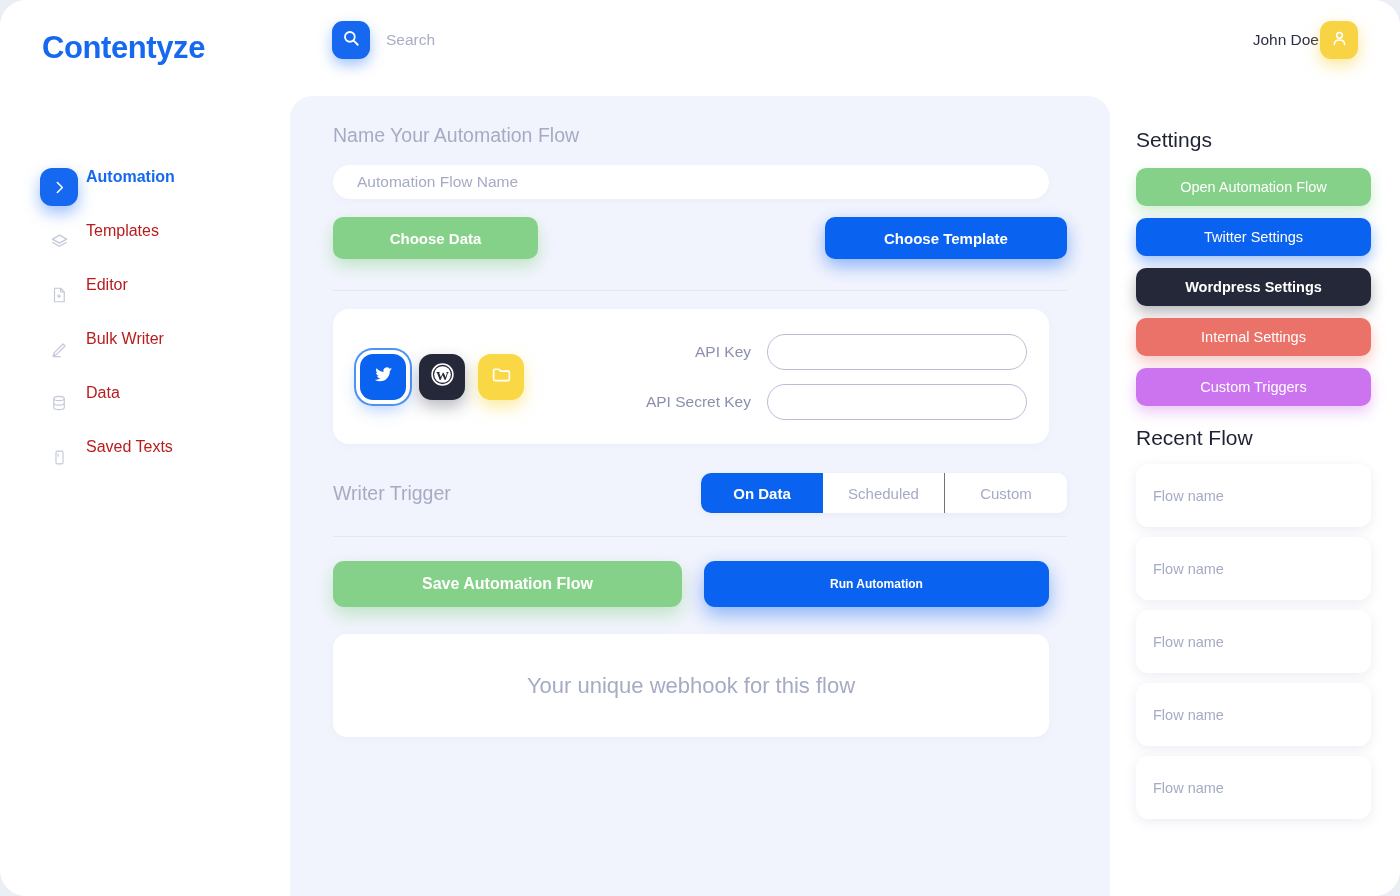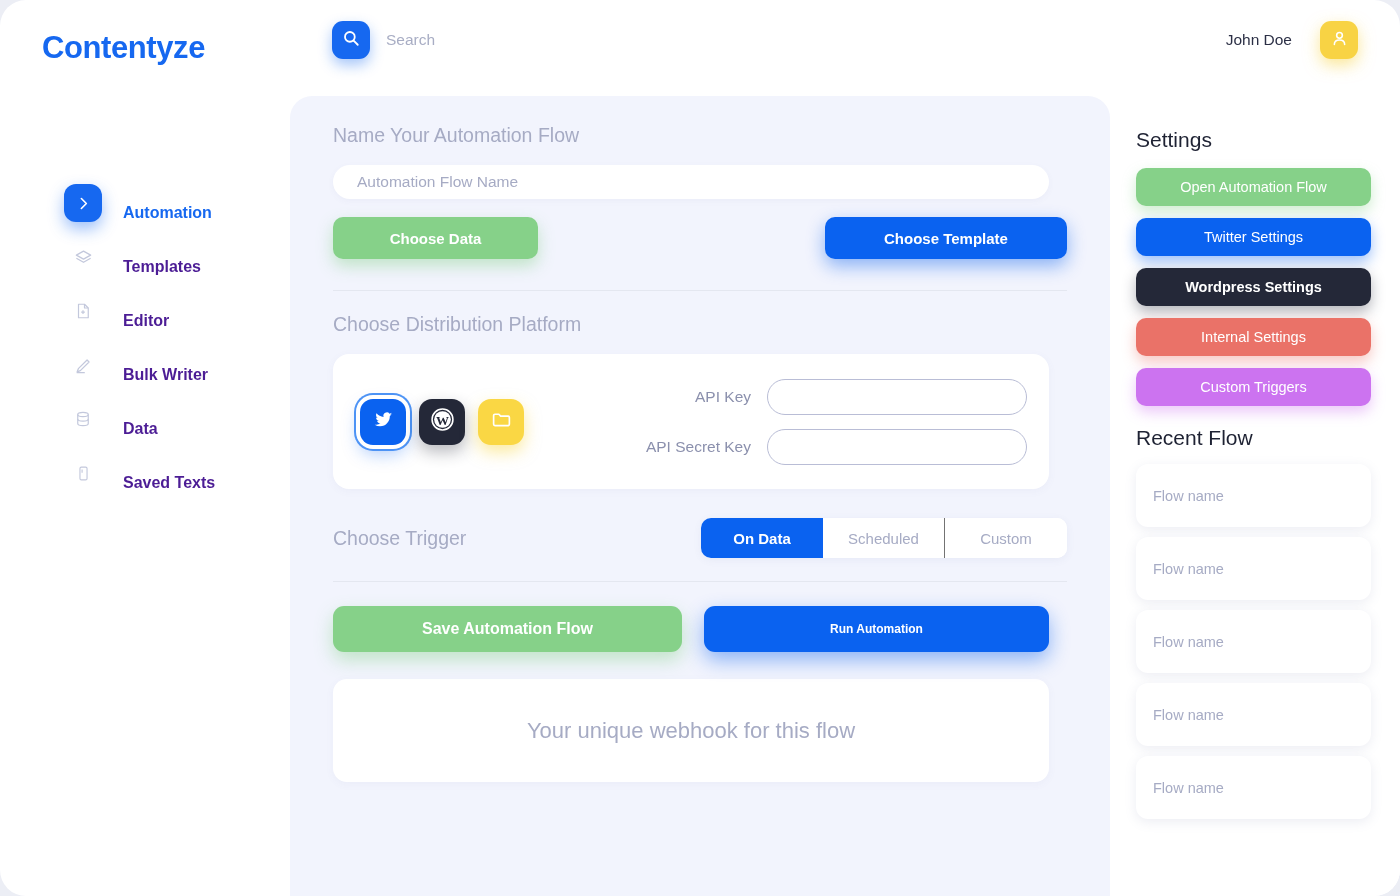--- a/index.html
+++ b/index.html
@@ -62,21 +62,21 @@
     font-size: 15.5px;
     color: #a8adc4;
   }
 
   .user-wrap {
     position: absolute;
     right: 42px;
     top: 21px;
     display: flex;
     align-items: center;
-    gap: 28px;
+    gap: 1px;
   }
 
   .user-name {
     font-size: 15.5px;
     color: #2b2f45;
   }
 
   .avatar {
     width: 38px; height: 38px;
     border-radius: 11px;
@@ -91,45 +91,44 @@
   .leftnav {
     position: absolute;
     left: 0; top: 90px;
     width: 290px;
     height: 806px;
     padding-top: 78px;
   }
 
   .nav-item {
     display: flex;
-    align-items: flex-end;
+    align-items: flex-start;
     height: 54px;
-    padding-left: 64px;
-    gap: 21px;
+    padding-left: 40px;
+    gap: 8px;
     margin-bottom: 0px;
   }
 
   .nav-ico {
     width: 38px; height: 38px;
     display: flex;
     align-items: center;
     justify-content: center;
     flex: none;
   }
 
   .nav-item.active .nav-ico {
     background: #1668f0;
     border-radius: 12px;
     box-shadow: 0 7px 16px rgba(22,104,240,.42);
   }
 
   .nav-label {
     font-size: 16px;
-    color: #4c1d95;
-    font-weight: bold;
+    color: #b91c1c;
   }
 
   .nav-item.active .nav-label {
     color: #1668f0;
     font-weight: bold;
   }
 
   
   .main-panel {
     position: absolute;
@@ -514,21 +513,20 @@
 
     <input class="flow-name-input" type="text" placeholder="Automation Flow Name" style="">
 
     <div class="btn-row">
       <button class="btn btn-green">Choose Data</button>
       <button class="btn btn-blue">Choose Template</button>
     </div>
 
     <div class="divider"></div>
 
-    <div class="section-title" style="margin-top:22px">Choose Distribution Platform</div>
 
     <div class="platform-card">
       <div class="plat-icons">
         <div class="plat-ico twitter">
           <span>
             <svg width="21" height="21" viewBox="0 0 24 24" fill="#ffffff">
                 <path d="M22 5.9c-.7.3-1.5.6-2.3.7.8-.5 1.4-1.3 1.7-2.2-.8.5-1.6.8-2.5 1A3.9 3.9 0 0 0 12.1 9c-3.2-.2-6.1-1.7-8-4.1-.4.6-.6 1.3-.6 2 0 1.4.7 2.6 1.8 3.3-.6 0-1.3-.2-1.8-.5 0 1.9 1.4 3.5 3.2 3.9-.4.1-.8.2-1.2.2-.3 0-.6 0-.8-.1.6 1.6 2 2.7 3.8 2.7A7.9 7.9 0 0 1 2 17.9a11 11 0 0 0 6 1.8c7.2 0 11.2-6 11.2-11.2v-.5c.8-.6 1.4-1.3 1.9-2.1z"></path>
               </svg>
           </span>
         </div>
@@ -556,21 +554,21 @@
           <input class="api-input" type="text" style="">
         </div>
         <div class="api-row">
           <span class="api-label">API Secret Key</span>
           <input class="api-input" type="text" style="">
         </div>
       </div>
     </div>
 
     <div class="trigger-row">
-      <span class="section-title" style="margin:0">Choose Trigger</span>
+      <span class="section-title" style="margin:0">Writer Trigger</span>
       <div class="segmented">
         <div class="seg active">On Data</div>
         <div class="seg">Scheduled</div>
         <div class="seg">Custom</div>
       </div>
     </div>
 
     <div class="divider" style="margin-top:22px"></div>
 
     <div class="action-row">

